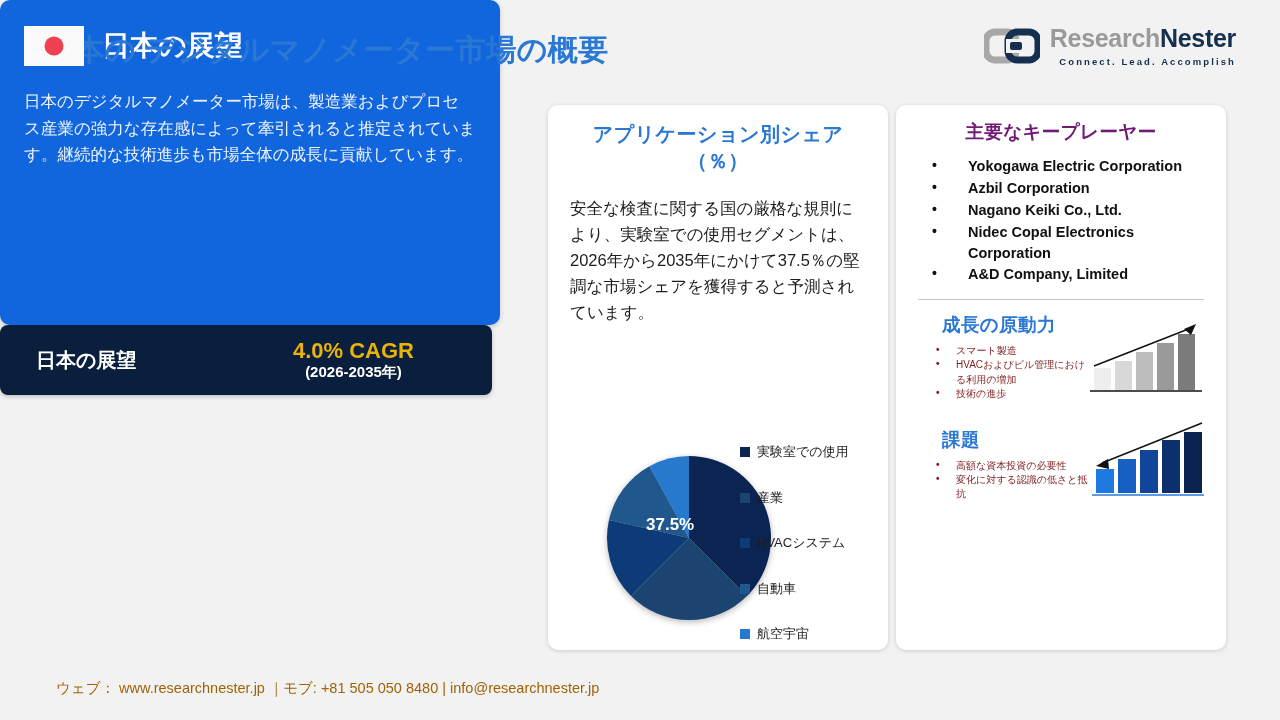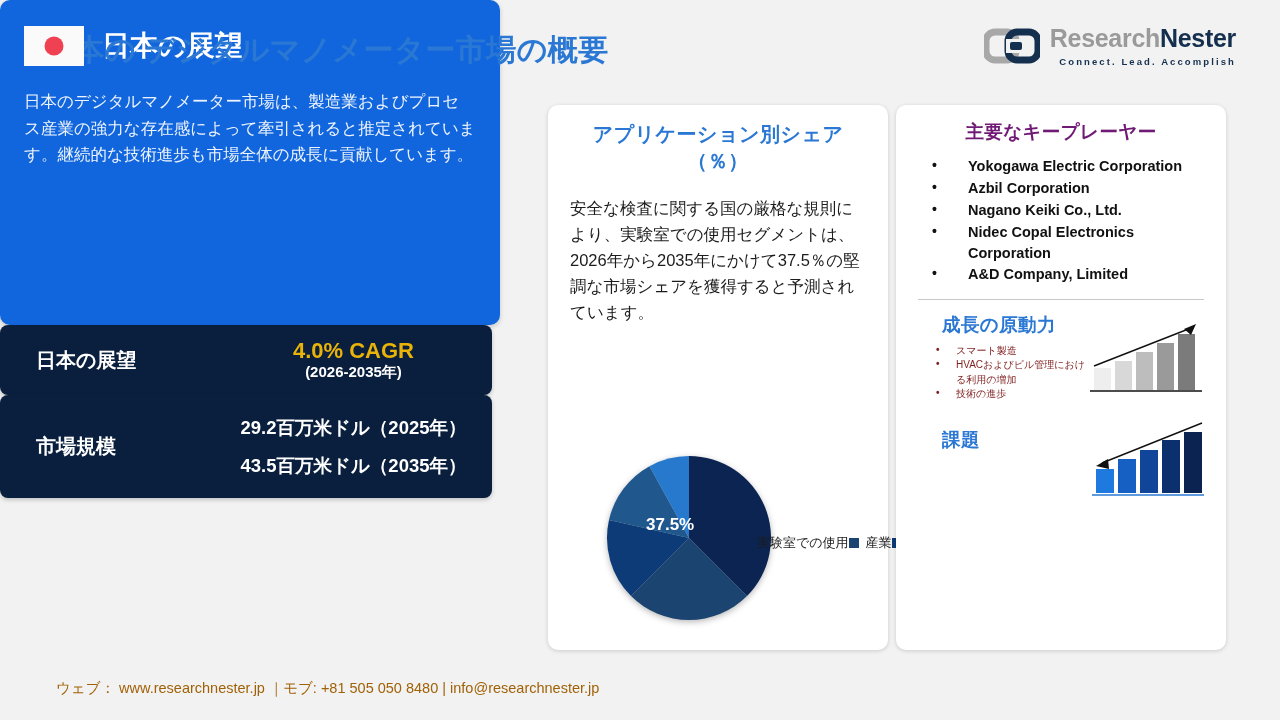--- a/index.html
+++ b/index.html
@@ -74,21 +74,21 @@
 
   
   .pie-wrap { position: absolute; left: 12px; top: 338px; width: 316px; height: 200px; }
   .pie { position: absolute; left: 46px; top: 12px; width: 166px; height: 166px; }
   .pie svg { display: block; filter: drop-shadow(0 2px 3px rgba(0,0,0,.28)); }
   .pie-label {
     position: absolute; left: 86px; top: 72px;
     font-size: 17px; font-weight: 700; color: #fff;
   }
   .legend { position: absolute; left: 180px; top: 0; width: 140px; height: 200px;
-            display: flex; flex-direction: row; justify-content: space-between; }
+            display: flex; flex-direction: column; justify-content: space-between; }
   .legend-item { display: flex; align-items: center; gap: 7px; }
   .swatch { width: 10px; height: 10px; flex: none; }
   .legend-text { font-size: 13px; color: #1c1c1c; white-space: nowrap; }
 
   
   .right { left: 896px; top: 105px; width: 330px; height: 545px; padding: 14px 18px 0 18px; }
   .right h3 {
     font-size: 18.5px; font-weight: 700; color: #701a75; text-align: center; letter-spacing: .4px;
   }
   .players { margin-top: 12px; list-style: none; }
@@ -154,27 +154,20 @@
   </div>
 
   <div class="stat stat-1">
     <div class="stat-label">日本の展望</div>
     <div class="stat-values">
       <div class="stat-cagr">4.0% CAGR</div>
       <div class="stat-years">(2026-2035年)</div>
     </div>
   </div>
 
-  <div class="stat stat-2">
-    <div class="stat-label">市場規模</div>
-    <div class="stat-values">
-      <div class="stat-size">29.2百万米ドル（2025年）</div>
-      <div class="stat-size">43.5百万米ドル（2035年）</div>
-    </div>
-  </div>
 
   <div class="card shadow mid">
     <div class="mid-title">アプリケーション別シェア（％）</div>
     <div class="mid-body">安全な検査に関する国の厳格な規則により、実験室での使用セグメントは、2026年から2035年にかけて37.5％の堅調な市場シェアを獲得すると予測されています。</div>
 
     <div class="pie-wrap">
       <div class="pie">
         <svg width="166" height="166" viewBox="0 0 166 166" id="pie-svg">
             <path d="M83,83 L83,1 A82,82 0 0,1 140.9827560572969,140.98275605729688 Z" fill="#0b2451"></path>
             <path d="M83,83 L140.9827560572969,140.98275605729688 A82,82 0 0,1 25.01724394270311,140.9827560572969 Z" fill="#1c4470"></path>
@@ -236,20 +229,24 @@
           <rect x="90" y="16" width="17" height="56" fill="#7b7b7b"></rect>
           <line x1="2" y1="73" x2="114" y2="73" stroke="#111" stroke-width="1.6"></line>
           <line x1="6" y1="48" x2="103" y2="10" stroke="#111" stroke-width="1.4"></line>
           <polygon points="108,6 96,11 103,17" fill="#111"></polygon>
         </svg>
       </div>
     </div>
 
     <div class="sect" style="margin-top:26px;">
       <h4>課題</h4>
+      <ul id="challenges-list">
+          <li>高額な資本投資の必要性</li>
+          <li>変化に対する認識の低さと抵抗</li>
+        </ul>
       <div class="mini-chart" style="top:-6px;">
         <svg width="118" height="80" viewBox="0 0 118 80">
           <rect x="8" y="48" width="18" height="24" fill="#1f7ae0"></rect>
           <rect x="30" y="38" width="18" height="34" fill="#1560c2"></rect>
           <rect x="52" y="29" width="18" height="43" fill="#10459a"></rect>
           <rect x="74" y="19" width="18" height="53" fill="#0c2f6e"></rect>
           <rect x="96" y="11" width="18" height="61" fill="#0a2350"></rect>
           <line x1="4" y1="74" x2="116" y2="74" stroke="#2a78d4" stroke-width="1.6"></line>
           <line x1="14" y1="42" x2="114" y2="2" stroke="#111" stroke-width="1.4"></line>
           <polygon points="8,45 20,38 21,48" fill="#111"></polygon>

